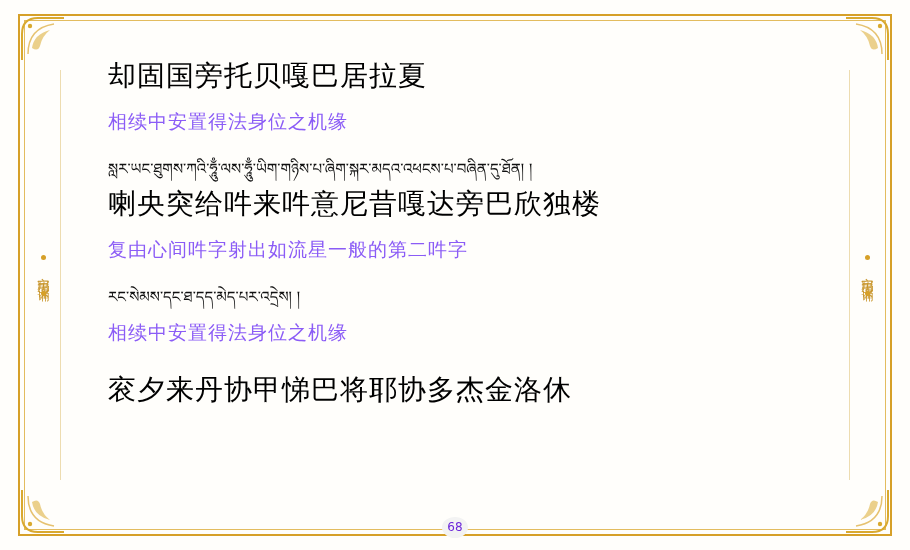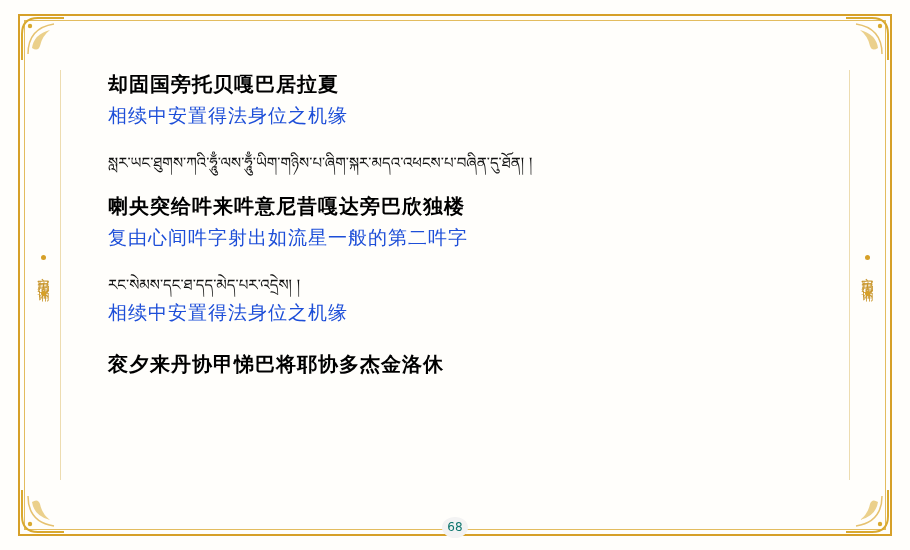--- a/index.html
+++ b/index.html
@@ -105,54 +105,54 @@
   .tibetan {
     font-family: "DejaVu Sans", sans-serif;
     font-size: 15px;
     line-height: 1.5;
     color: #111111;
     white-space: nowrap;
     letter-spacing: 0px;
   }
   .translit {
     font-family: "DejaVu Sans", sans-serif;
-    font-size: 20px;
-    font-weight: bold;
+    font-size: 28px;
+    font-weight: normal;
     color: #000000;
     line-height: 1.5;
     letter-spacing: 1px;
-    margin-top: 17px;
+    margin-top: 3px;
     white-space: nowrap;
   }
   .gloss {
     font-family: "DejaVu Serif", serif;
     font-size: 19px;
-    color: #1d4ed8;
+    color: #8b5cf6;
     line-height: 1.5;
     letter-spacing: 1px;
-    margin-top: 2px;
+    margin-top: 10px;
     white-space: nowrap;
   }
   .page-number {
     position: absolute;
     left: 0;
     right: 0;
     bottom: 12px;
     text-align: center;
     font-family: "DejaVu Sans", sans-serif;
     font-size: 12px;
     color: #b9b9b9;
   }
   .page-number .pn-circle {
     display: inline-block;
     min-width: 26px;
     padding: 3px 0 4px;
     border-radius: 50%;
     background: #f3f3f3;
-    color: #0f766e;
+    color: #6d28d9;
     text-align: center;
   }
 </style>
 </head>
 <body>
 
 <div class="page">
 
   <div class="frame-outer"></div>
   <div class="frame-inner"></div>

